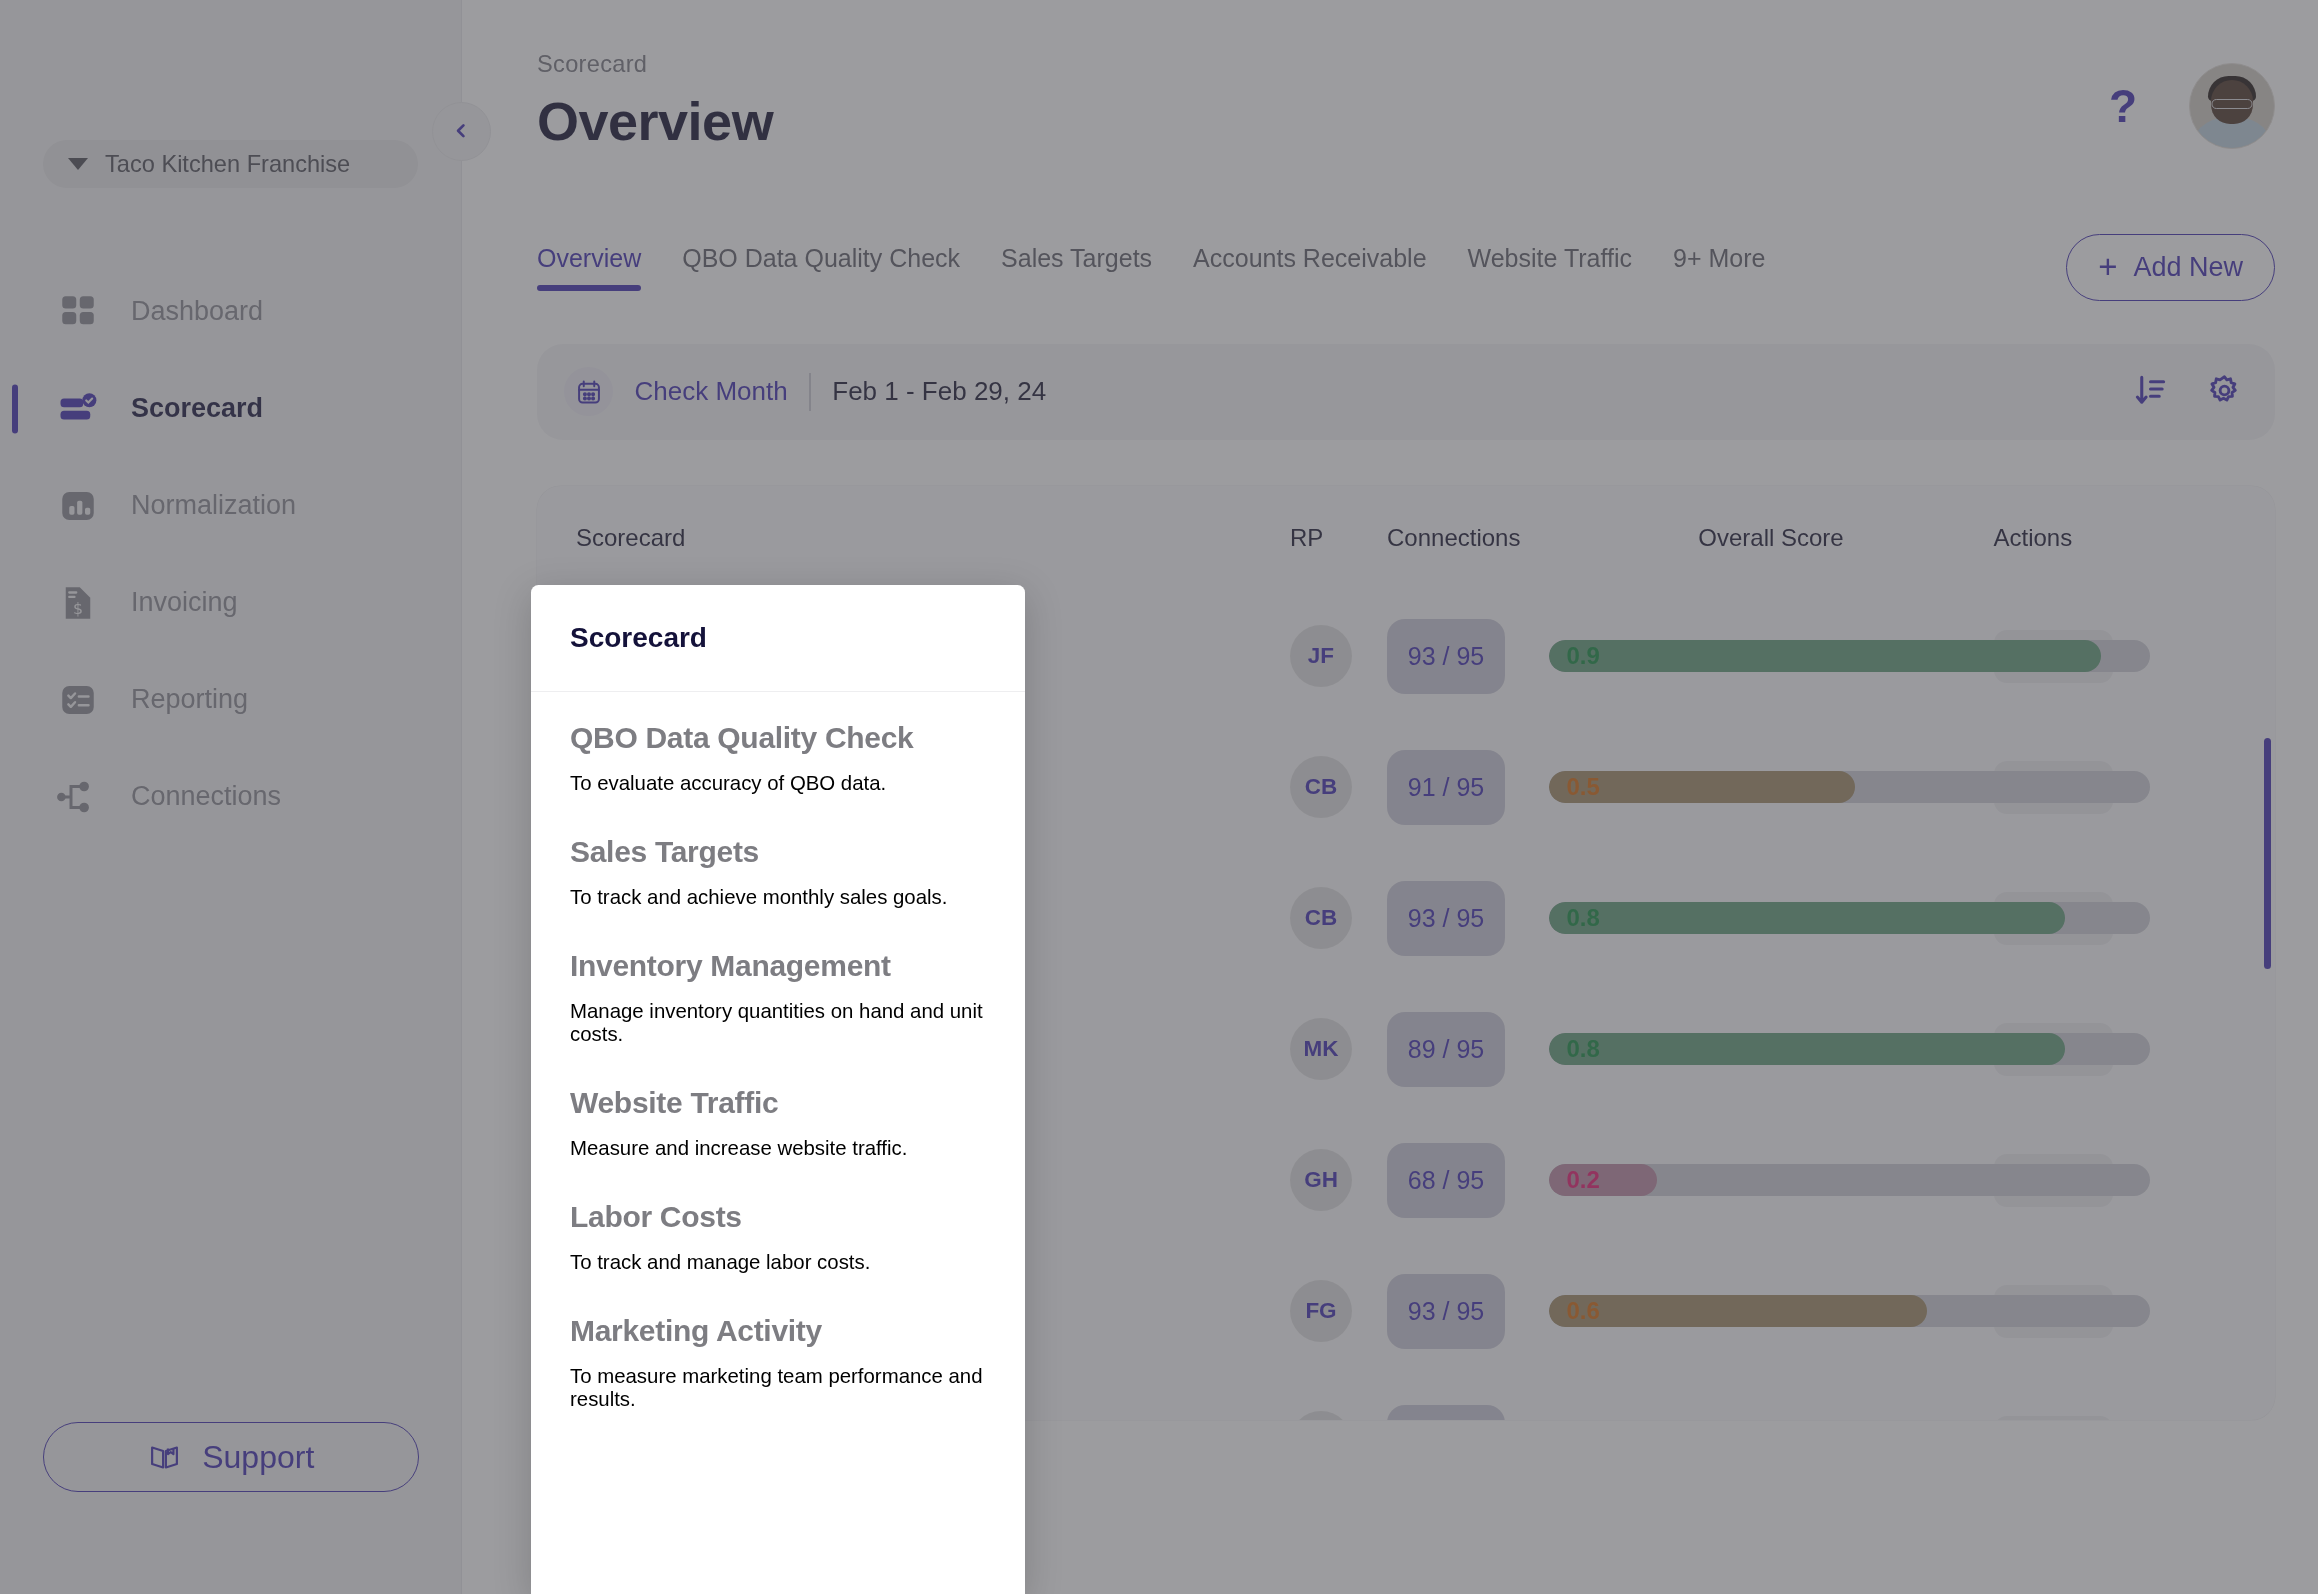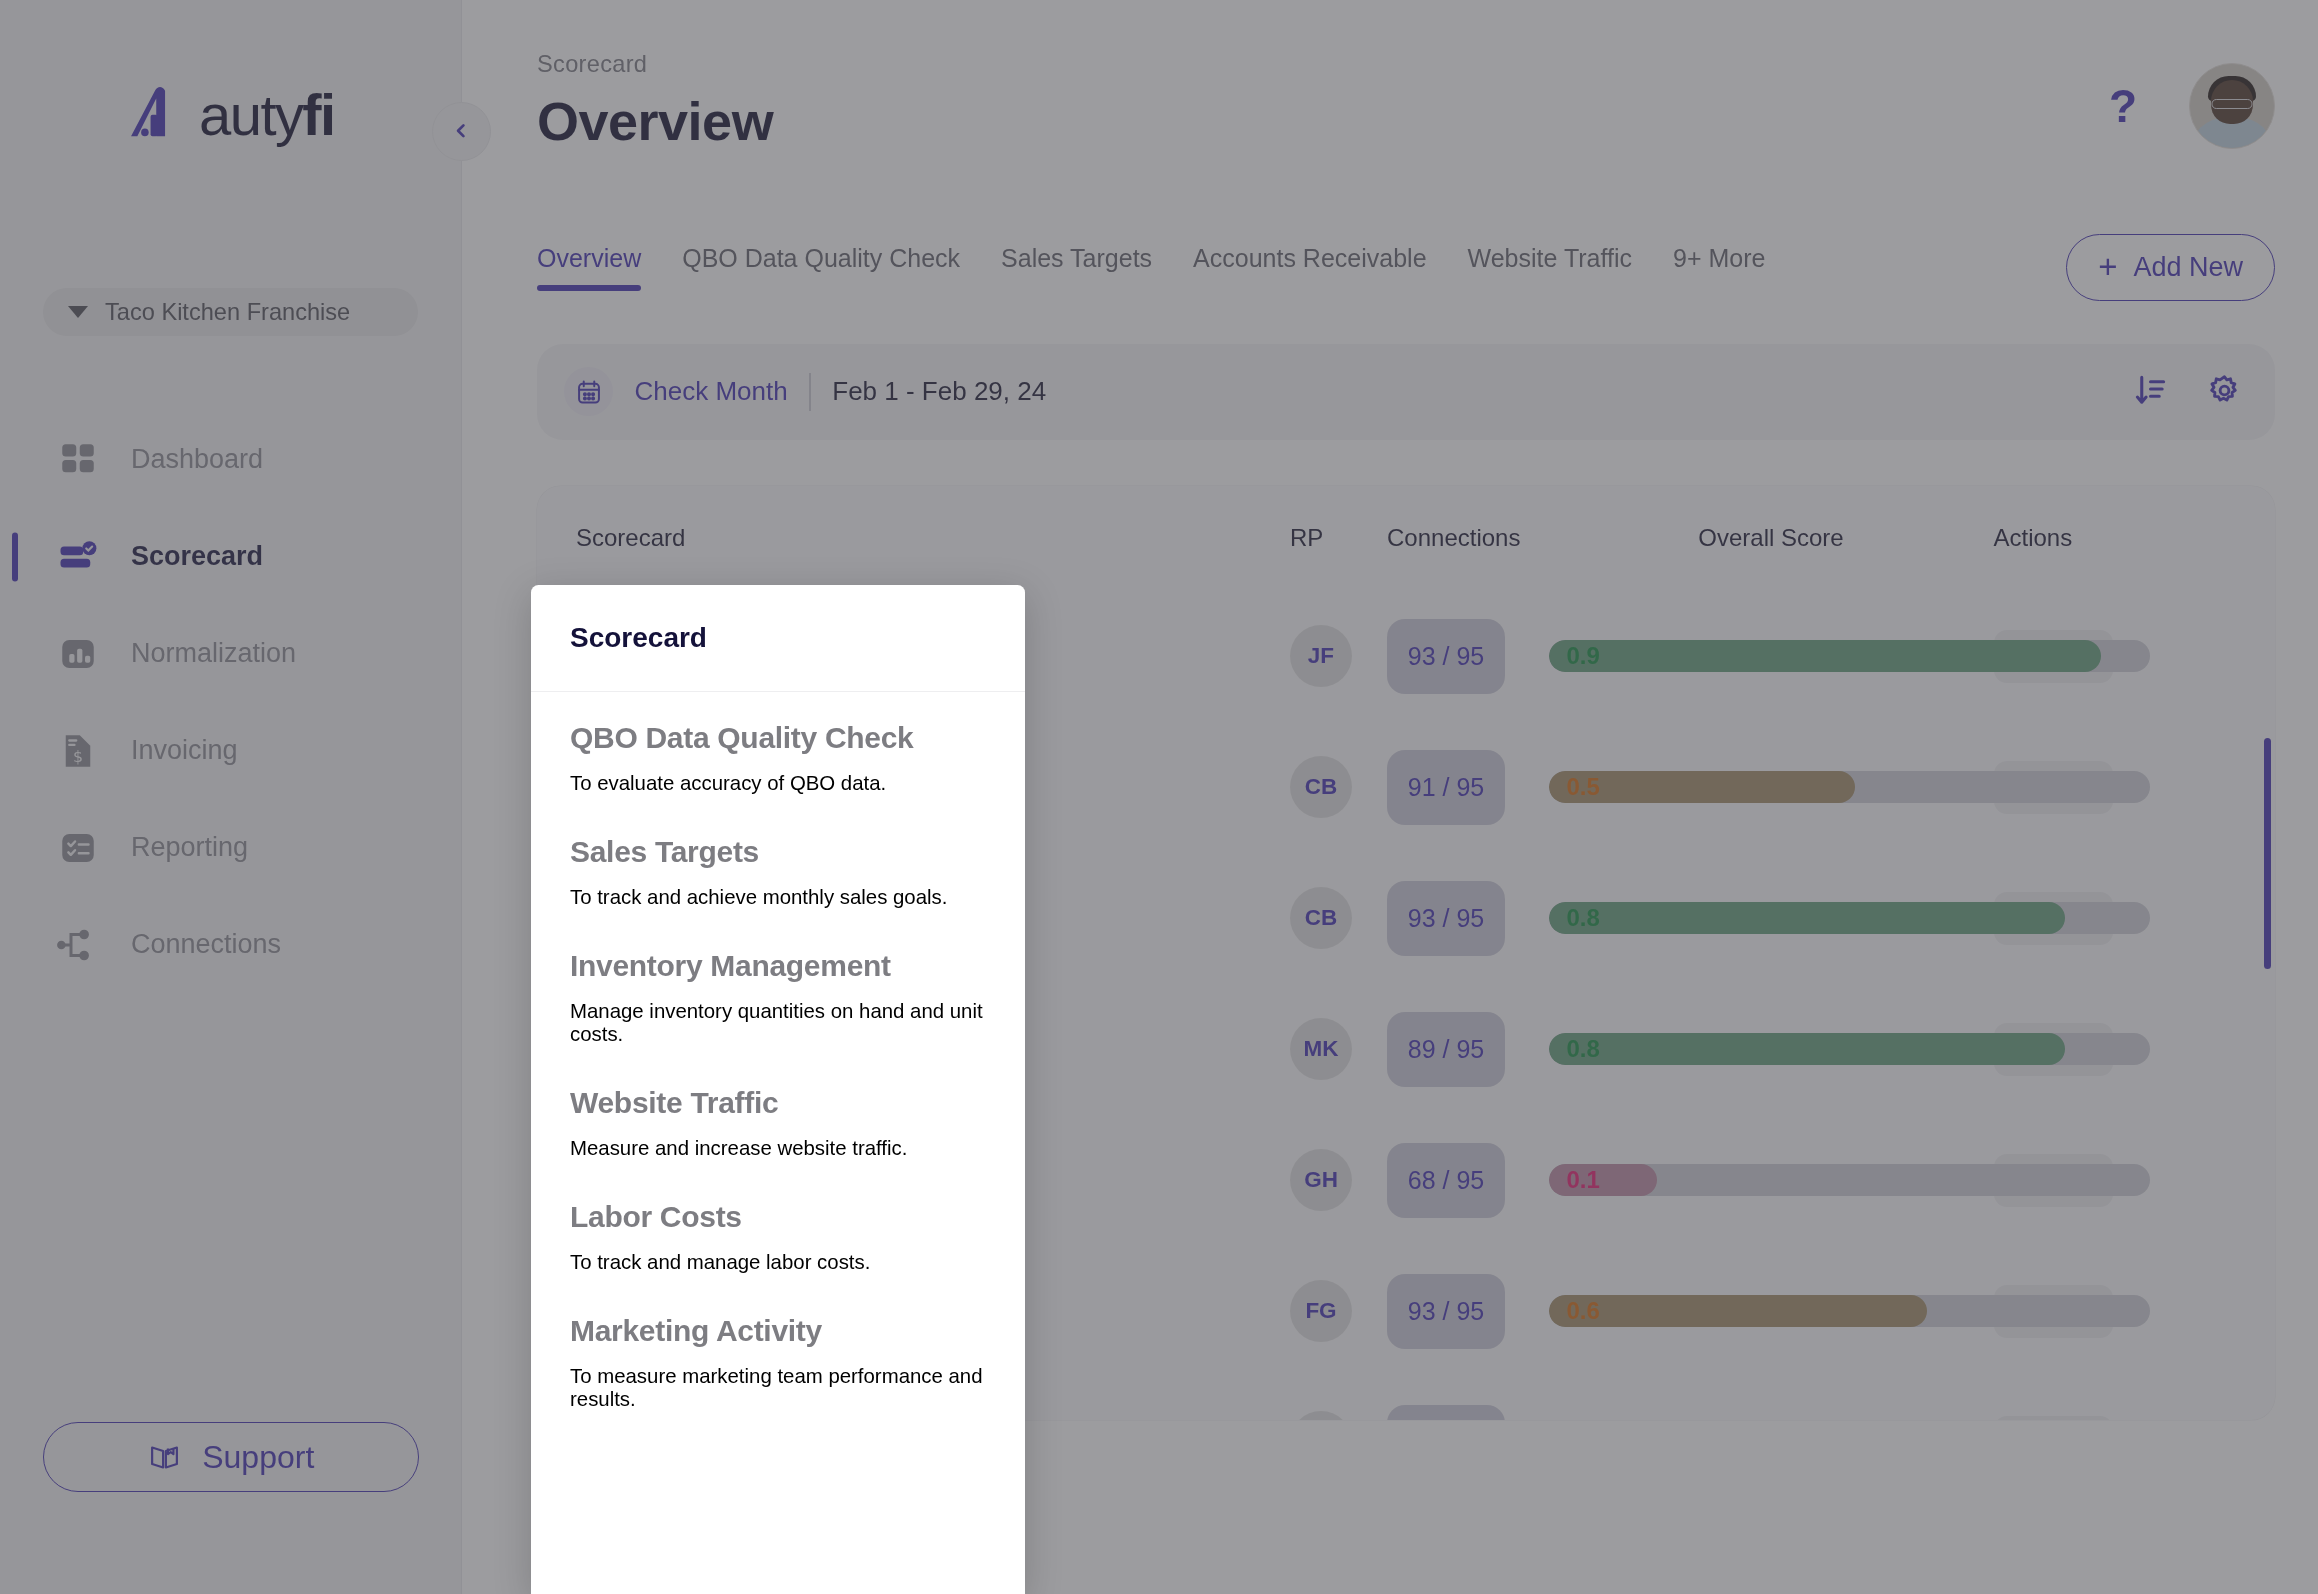--- a/index.html
+++ b/index.html
@@ -259,30 +259,20 @@
   .panel-item-title { font-size: 30px; color: #7d7d82; font-weight: 600; letter-spacing: -0.3px;}
   .panel-item-desc { font-size: 20.4px; color: #000000; margin-top: 17px; }
 </style>
 </head>
 <body>
 
 <div id="app">
 
   <aside class="sidebar">
 
-    <div class="logo-wrap">
-      <span>
-        <svg class="logo-mark" viewBox="0 0 100 100" aria-hidden="true">
-          <path d="M8 86 L46 14 C50 6 58 6 62 14 L62 86 L48 86 L48 26 L18 86 Z" fill="#3d2bb0"></path>
-          <rect x="39" y="52" width="11" height="34" rx="3" fill="#3d2bb0"></rect>
-          <circle cx="30" cy="80" r="6" fill="#3d2bb0"></circle>
-        </svg>
-      </span>
-      <span class="logo-text"><span>auty</span><b>fi</b></span>
-    </div>
 
     <div class="collapse-btn">
       <span>
         <svg viewBox="0 0 24 24" fill="none" stroke="#3d2bb0" stroke-width="3" stroke-linecap="round" stroke-linejoin="round">
             <polyline points="15 18 9 12 15 6"></polyline>
           </svg>
       </span>
     </div>
 
     <div class="org-select">
@@ -521,21 +511,21 @@
           </div>
       </div>
 
       <div class="trow">
         <div></div>
         <div class="rp-badge">GH</div>
         <div class="conn-pill">68 / 95</div>
           <div></div>
         <div class="score-track">
           <div class="score-fill" style="width:18%;background:#bc87a1;">
-              <span class="score-val" style="color:#e8136e">0.1</span>
+              <span class="score-val" style="color:#e8136e">0.2</span>
             </div>
         </div>
         <div class="options-pill">
             <span>Options</span>
             <span class="options-caret"></span>
           </div>
       </div>
 
       <div class="trow">
         <div></div>

